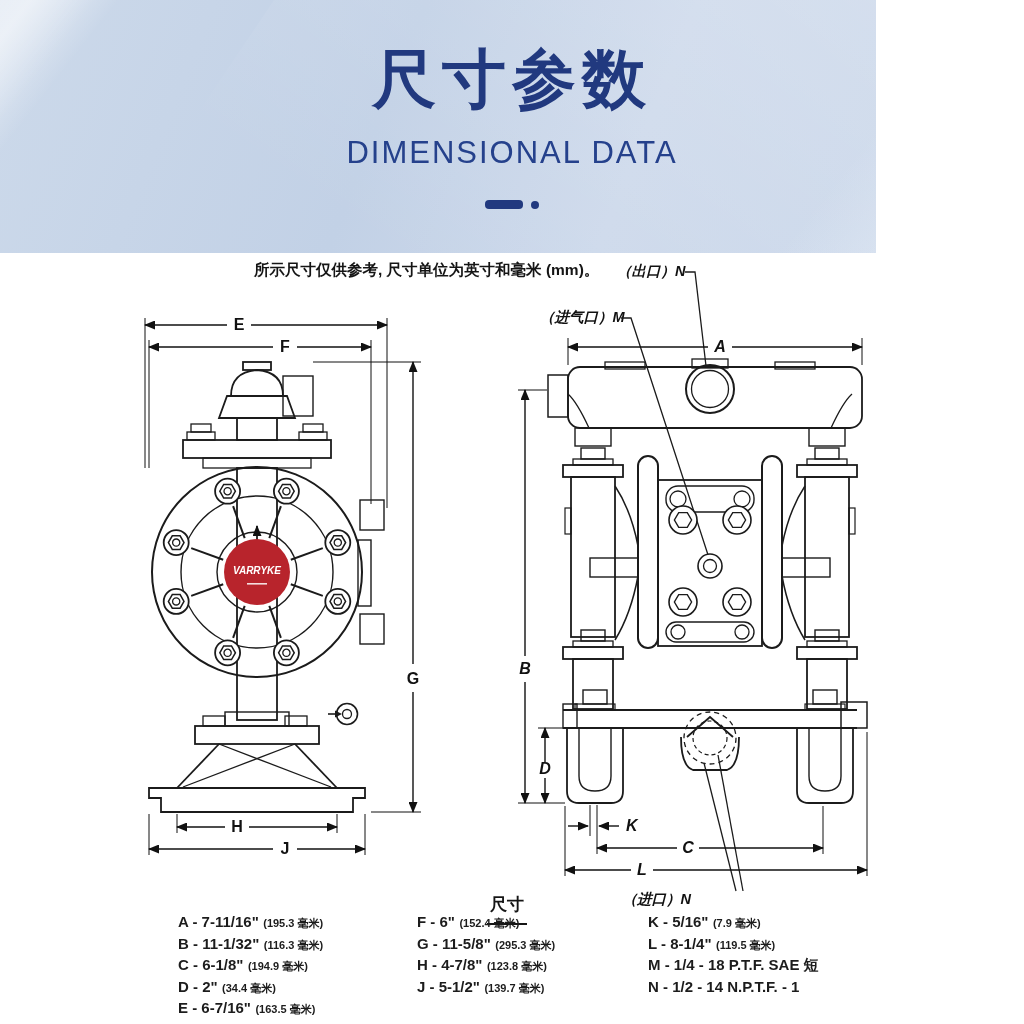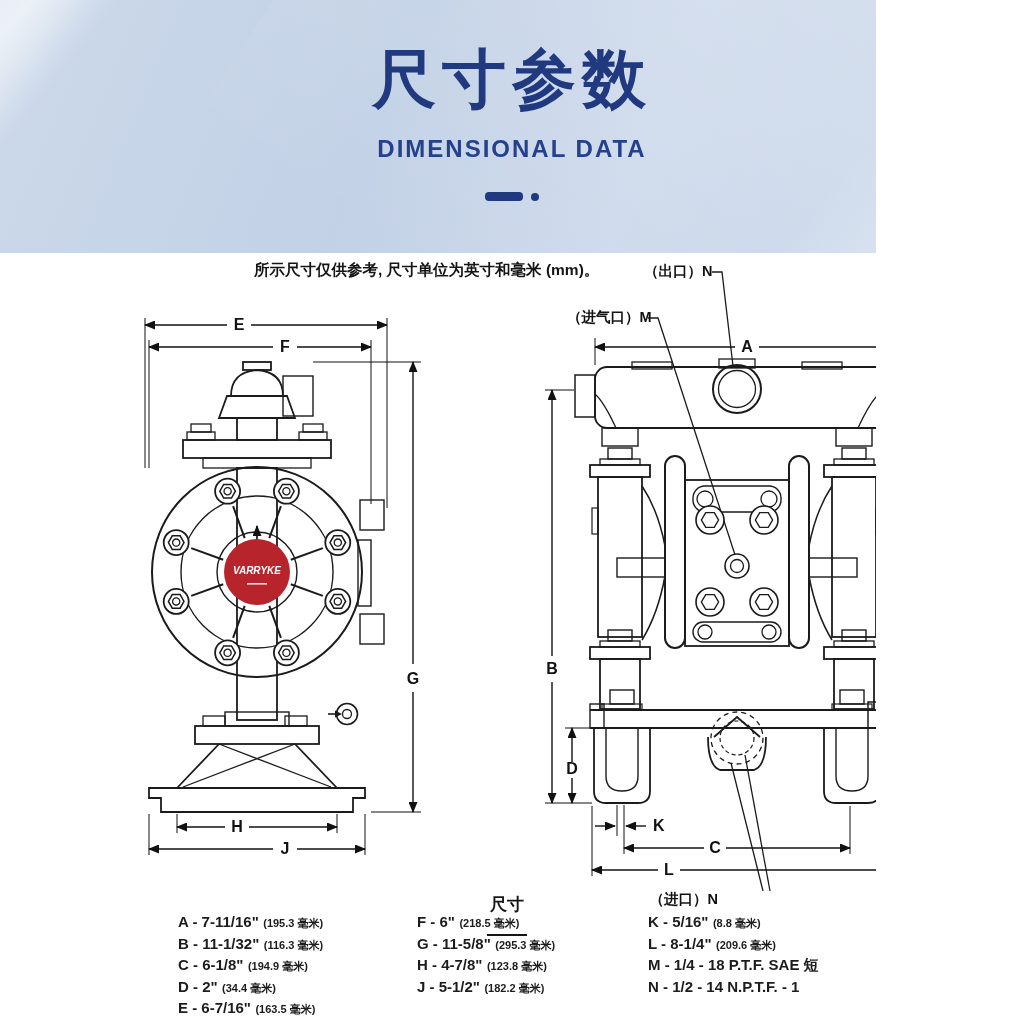--- a/index.html
+++ b/index.html
@@ -22,39 +22,39 @@
       background:linear-gradient(to right,rgba(255,255,255,0),rgba(255,255,255,.5),rgba(255,255,255,0));}
   .s3{left:900px;top:-480px;width:420px;height:1300px;transform:rotate(38deg);
       background:linear-gradient(to right,rgba(255,255,255,0),rgba(233,240,249,.85),rgba(255,255,255,0));}
   .s4{left:380px;top:-500px;width:700px;height:900px;transform:rotate(34deg);
       background:linear-gradient(to bottom,rgba(255,255,255,.35),rgba(255,255,255,0));}
   .hero-title{
     position:relative;margin:36px 0 0 0;font-size:64px;font-weight:bold;
     color:#21397f;letter-spacing:6px;
   }
   .hero-sub{
-    position:relative;margin:12px 0 0 0;font-size:24px;font-weight:bold;
+    position:relative;margin:12px 0 0 0;font-size:31px;font-weight:normal;
     color:#25418c;letter-spacing:2px;
   }
   .dashdot{position:relative;margin-top:24px;height:10px;}
   .dashdot .bar{display:inline-block;vertical-align:middle;width:38px;height:9px;border-radius:4px;background:#21397f;}
   .dashdot .dot{display:inline-block;vertical-align:middle;margin-left:8px;width:8px;height:8px;border-radius:50%;background:#21397f;}
   
   .note{
     position:absolute;left:254px;top:260px;font-size:15.5px;font-weight:600;color:#151515;text-align:right;
   }
   
   .svgwrap{position:absolute;}
   svg text{font-family:"Liberation Sans","DejaVu Sans",sans-serif;}
   .dimtxt{font-size:16px;font-weight:bold;fill:#111;}
   .porttxt{font-size:14.5px;font-weight:bold;fill:#111;}
   
   .legend-heading{
     position:absolute;left:487px;top:893px;font-size:17px;font-weight:bold;color:#151515;
-    border-bottom:2px solid #151515;padding:0 3px 18px 3px;
+    border-bottom:2px solid #151515;padding:0 3px 7px 3px;
   }
   .lcol{position:absolute;top:913px;}
   .lcol1{left:178px;}
   .lcol2{left:417px;}
   .lcol3{left:648px;}
   .lrow{height:16px;margin-bottom:5.6px;white-space:nowrap;}
   .lval{font-size:15px;font-weight:600;color:#1c1c1c;}
   .lmet{font-size:11px;font-weight:600;color:#1c1c1c;}
 </style>
 </head>
@@ -196,21 +196,21 @@
     <g stroke="#111" stroke-width="1.4">
       <line x1="148" y1="549" x2="24" y2="549" marker-end="url(#arrF)"></line>
       <line x1="172" y1="549" x2="240" y2="549" marker-end="url(#arrF)"></line>
       <line x1="24" y1="514" x2="24" y2="555" stroke-width="1"></line>
       <line x1="240" y1="514" x2="240" y2="555" stroke-width="1"></line>
     </g>
     <text class="dimtxt" x="160" y="554" text-anchor="middle">J</text>
   </svg>
   </div>
 
-  <div class="svgwrap" style="left:532px;top:258px;">
+  <div class="svgwrap" style="left:505px;top:258px;font-style:italic;">
   <svg width="410" height="650" viewBox="0 0 410 650" xmlns="http://www.w3.org/2000/svg">
     <defs>
       <marker id="arrS" markerWidth="11" markerHeight="9" refX="10" refY="4.5" orient="auto" markerUnits="userSpaceOnUse">
         <path d="M0,0 L11,4.5 L0,9 z" fill="#111"></path>
       </marker>
       <g id="hexcb">
         <circle r="14" fill="#fff" stroke="#1b1b1b" stroke-width="1.6"></circle>
         <polygon points="8.6,0 4.3,7.4 -4.3,7.4 -8.6,0 -4.3,-7.4 4.3,-7.4" fill="none" stroke="#1b1b1b" stroke-width="1.4"></polygon>
       </g>
     </defs>
@@ -361,26 +361,26 @@
 
   <div class="lcol lcol1">
     <div class="lrow"><span class="lval">A - 7-11/16"</span> <span class="lmet">(195.3 毫米)</span></div>
     <div class="lrow"><span class="lval">B - 11-1/32"</span> <span class="lmet">(116.3 毫米)</span></div>
     <div class="lrow"><span class="lval">C - 6-1/8"</span> <span class="lmet">(194.9 毫米)</span></div>
     <div class="lrow"><span class="lval">D - 2"</span> <span class="lmet">(34.4 毫米)</span></div>
     <div class="lrow"><span class="lval">E - 6-7/16"</span> <span class="lmet">(163.5 毫米)</span></div>
   </div>
 
   <div class="lcol lcol2">
-    <div class="lrow"><span class="lval">F - 6"</span> <span class="lmet">(218.5 毫米)</span></div>
+    <div class="lrow"><span class="lval">F - 6"</span> <span class="lmet">(152.4 毫米)</span></div>
     <div class="lrow"><span class="lval">G - 11-5/8"</span> <span class="lmet">(295.3 毫米)</span></div>
     <div class="lrow"><span class="lval">H - 4-7/8"</span> <span class="lmet">(123.8 毫米)</span></div>
-    <div class="lrow"><span class="lval">J - 5-1/2"</span> <span class="lmet">(182.2 毫米)</span></div>
+    <div class="lrow"><span class="lval">J - 5-1/2"</span> <span class="lmet">(139.7 毫米)</span></div>
   </div>
 
   <div class="lcol lcol3">
-    <div class="lrow"><span class="lval">K - 5/16"</span> <span class="lmet">(8.8 毫米)</span></div>
-    <div class="lrow"><span class="lval">L - 8-1/4"</span> <span class="lmet">(209.6 毫米)</span></div>
+    <div class="lrow"><span class="lval">K - 5/16"</span> <span class="lmet">(7.9 毫米)</span></div>
+    <div class="lrow"><span class="lval">L - 8-1/4"</span> <span class="lmet">(119.5 毫米)</span></div>
     <div class="lrow"><span class="lval">M - 1/4 - 18 P.T.F. SAE 短</span> <span class="lmet"></span></div>
     <div class="lrow"><span class="lval">N - 1/2 - 14 N.P.T.F. - 1</span> <span class="lmet"></span></div>
   </div>
 
 </div>
 
 </body></html>

